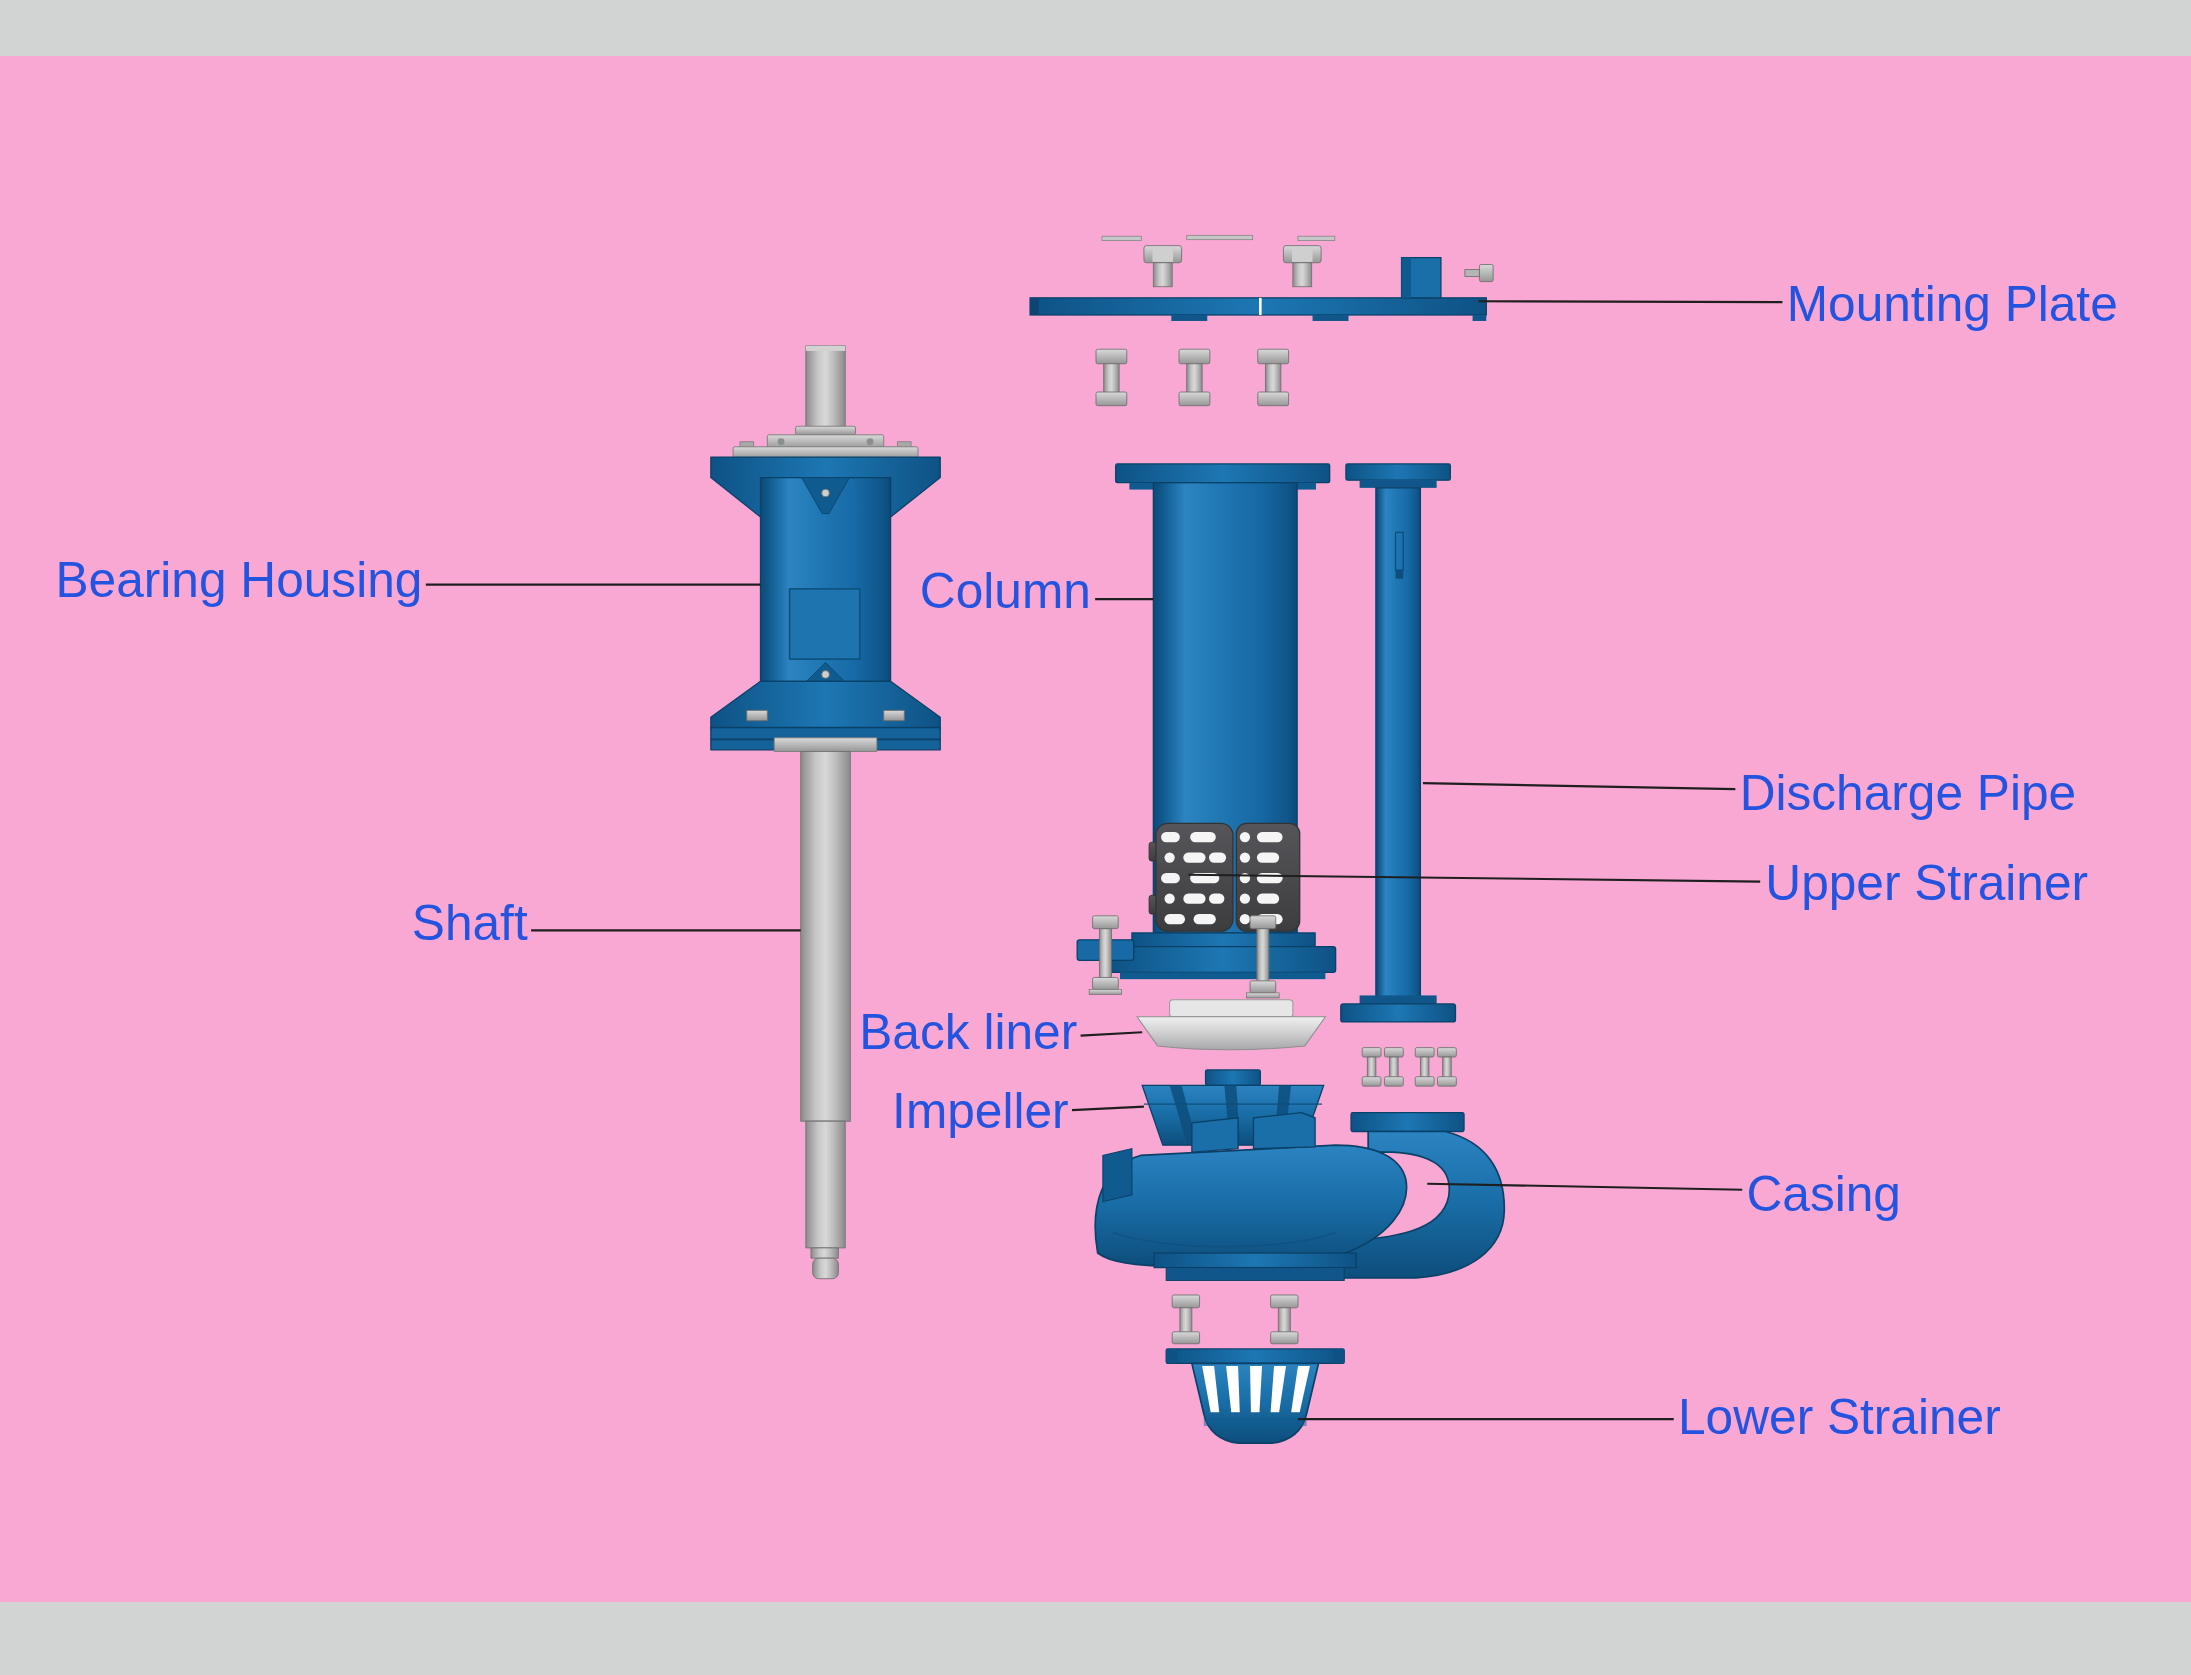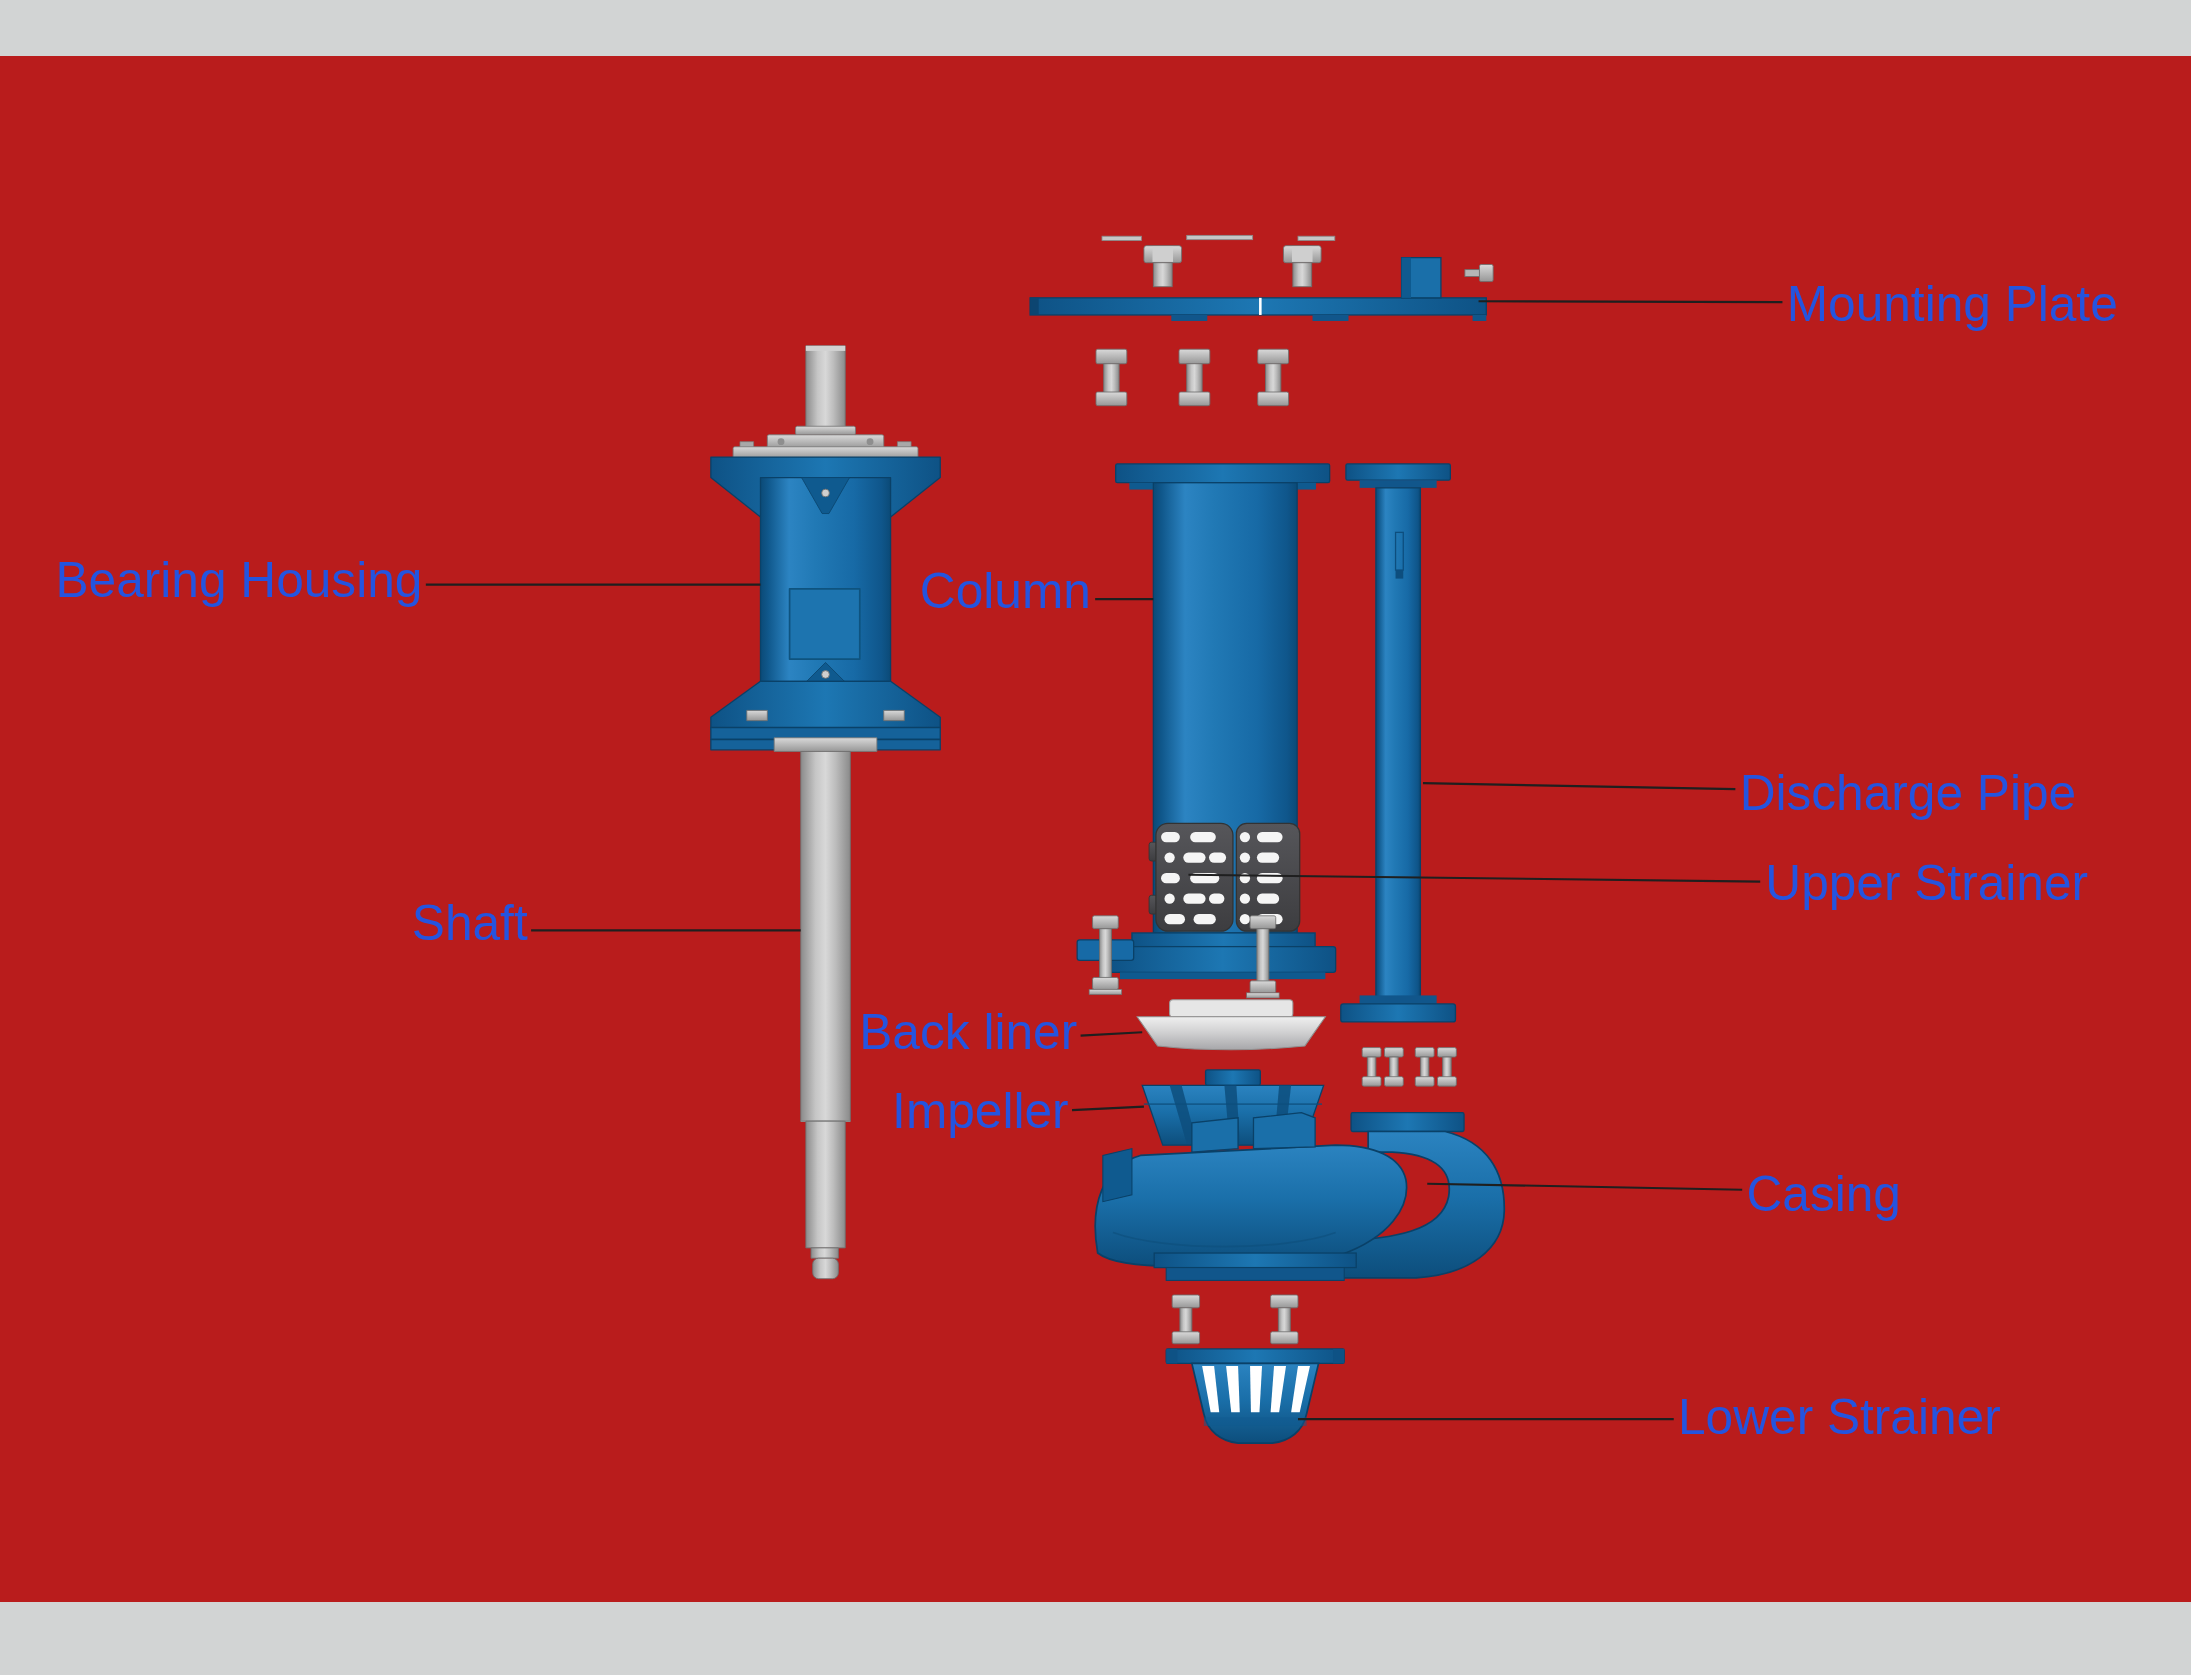--- a/index.html
+++ b/index.html
@@ -1,20 +1,20 @@
 <!DOCTYPE html>
 <html style="font-size:13.7px"><head>
 <meta charset="utf-8">
 <style>
   html, body { margin: 0; padding: 0; background: #ffffff; }
   .stage {
     position: relative;
     width: 2192px;
     height: 1675px;
-    background: #b91c1c;
+    background: #f9a8d4;
     overflow: hidden;
     font-family: "Liberation Sans", sans-serif;
   }
   .bar { position: absolute; left: 0; width: 2192px; background: #d2d4d4; }
   .bar-top { top: 0; height: 56px; }
   .bar-bottom { top: 1602px; height: 74px; }
   svg.diagram { position: absolute; left: 0; top: 0; }
   text.part-label {
     font-family: "Liberation Sans", sans-serif;
     font-size: 58px;

